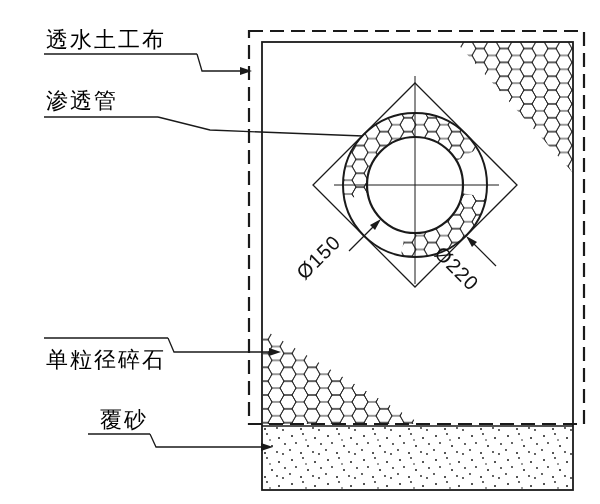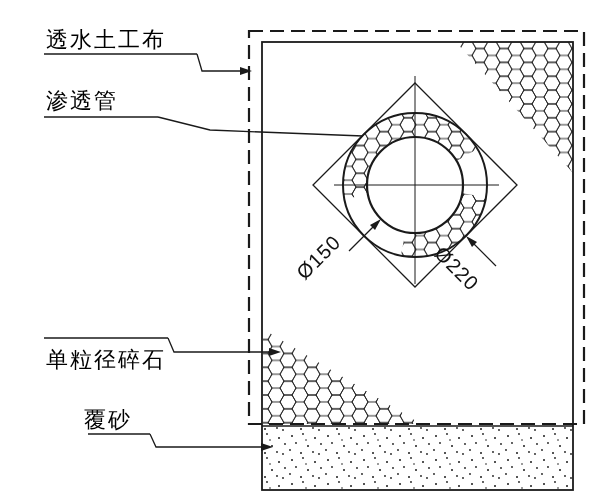--- a/index.html
+++ b/index.html
@@ -97,19 +97,19 @@
     <polyline points="150,434 156,447 262,447" fill="none" stroke="#1a1a1a" stroke-width="1.3"></polyline>
     <polygon points="273,447 261,443 261,451" fill="#1a1a1a"></polygon>
   </svg>
 
   <div class="label" style="left:46px;top:27px;">透水土工布</div>
 
   <div class="label" style="left:46px;top:90px;font-family:Liberation Mono, monospace;">渗透管</div>
 
   <div class="label" style="left:46px;top:311px;margin-top:36px;">单粒径碎石</div>
 
-  <div class="label" style="left:84px;top:407px;font-family:Liberation Serif, serif;">覆砂</div>
+  <div class="label" style="left:100px;top:407px;font-family:Liberation Serif, serif;">覆砂</div>
 
   <div class="dim dim150">Ø150</div>
 
   <div class="dim dim220">Ø220</div>
 
 </div>
 
 </body></html>

